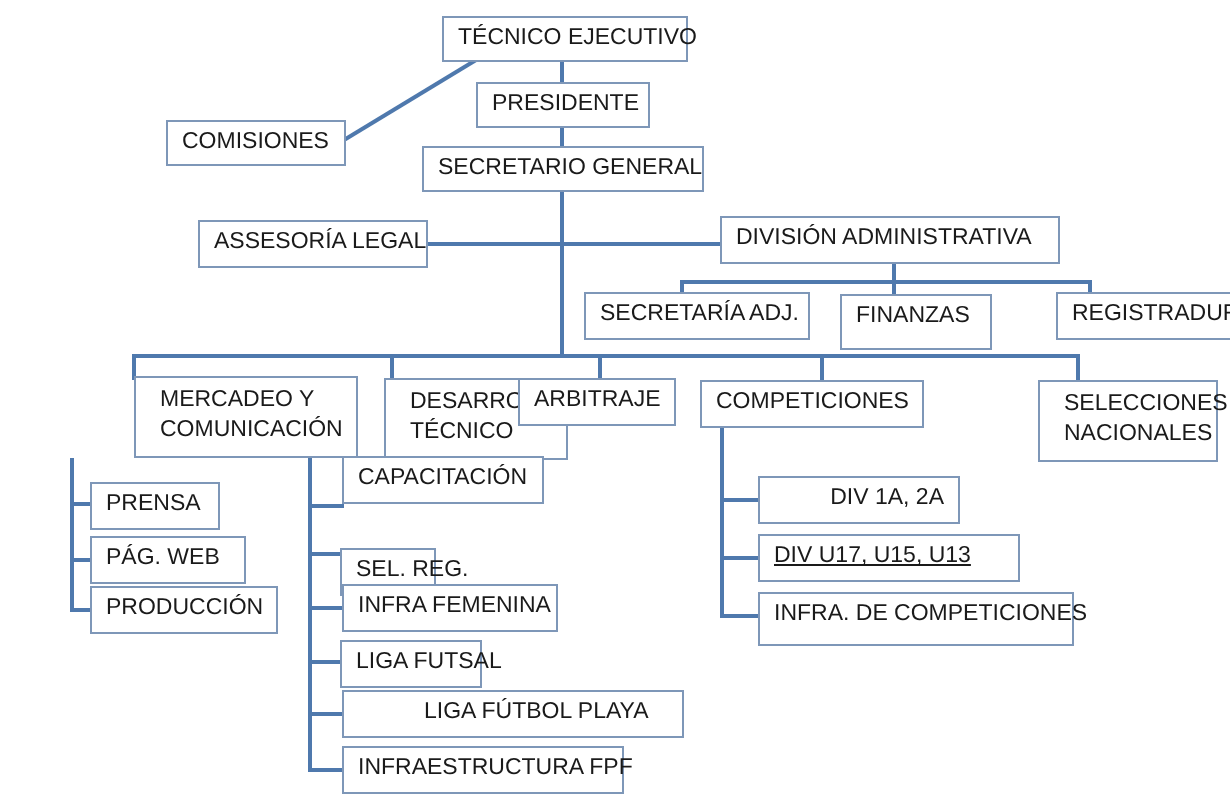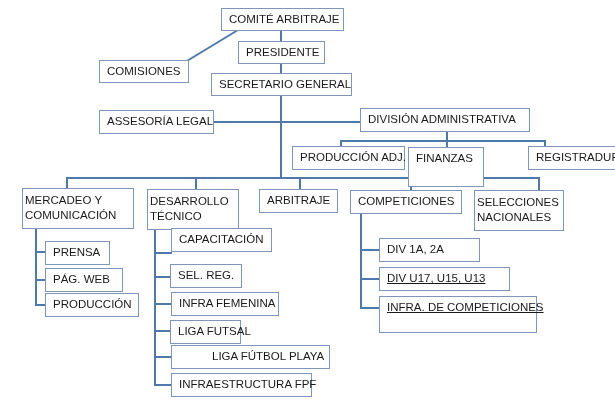--- a/index.html
+++ b/index.html
@@ -2,21 +2,21 @@
 <html><head>
 <meta charset="utf-8">
 <style>
   html, body { margin: 0; padding: 0; background: #ffffff; }
   body { width: 615px; height: 400px; position: relative; overflow: hidden;
          font-family: "Liberation Sans", "DejaVu Sans", sans-serif; }
   #chart { position: absolute; left: 0; top: 0; width: 615px; height: 400px; }
   .box { position: absolute; box-sizing: border-box; background: #ffffff;
          border: 1px solid #7e97b8; color: #1a1a1a; font-size: 11.5px;
          line-height: 14px; padding: 3px 7px; white-space: nowrap; }
-  .box.two { white-space: normal; line-height: 15px; padding: 4px 2px; }
+  .box.two { white-space: normal; line-height: 15px; padding: 4px 12px; margin-left: 45px; }
   svg line, svg polyline { stroke: #4f79ad; stroke-width: 2; fill: none; }
 </style>
 </head>
 <body>
 
 <div id="chart">
   <svg width="615" height="400">
     <line x1="238" y1="30" x2="172" y2="70"></line>
     <line x1="281" y1="30" x2="281" y2="73"></line>
     <line x1="281" y1="94" x2="281" y2="178"></line>
@@ -35,43 +35,43 @@
     <line x1="155" y1="253" x2="172" y2="253"></line>
     <line x1="155" y1="277" x2="172" y2="277"></line>
     <line x1="155" y1="304" x2="172" y2="304"></line>
     <line x1="155" y1="331" x2="172" y2="331"></line>
     <line x1="155" y1="357" x2="172" y2="357"></line>
     <polyline points="361,214 361,308 380,308"></polyline>
     <line x1="361" y1="250" x2="380" y2="250"></line>
     <line x1="361" y1="279" x2="380" y2="279"></line>
   </svg>
 
-  <div class="box" style="left:221px;top:8px;width:123px;height:23px;">COMITÉ ARBITRAJE</div>
-  <div class="box" style="left:99px;top:60px;width:90px;height:23px;">COMISIONES</div>
+  <div class="box" style="left:221px;top:8px;width:123px;height:23px;">TÉCNICO EJECUTIVO</div>
+  <div class="box" style="left:83px;top:60px;width:90px;height:23px;">COMISIONES</div>
   <div class="box" style="left:238px;top:41px;width:87px;height:23px;">PRESIDENTE</div>
   <div class="box" style="left:99px;top:110px;width:115px;height:24px;">ASSESORÍA LEGAL</div>
   <div class="box" style="left:211px;top:73px;width:141px;height:23px;">SECRETARIO GENERAL</div>
   <div class="box" style="left:360px;top:108px;width:170px;height:24px;">DIVISIÓN ADMINISTRATIVA</div>
-  <div class="box" style="left:292px;top:146px;width:113px;height:24px;">PRODUCCIÓN ADJ.</div>
-  <div class="box" style="left:408px;top:147px;width:76px;height:40px;">FINANZAS</div>
+  <div class="box" style="left:292px;top:146px;width:113px;height:24px;">SECRETARÍA ADJ.</div>
+  <div class="box" style="left:420px;top:147px;width:76px;height:28px;">FINANZAS</div>
   <div class="box" style="left:489px;top:146px;width:105px;height:24px;margin-left:39px;">REGISTRADURÍA</div>
 
   <div class="box two" style="left:22px;top:188px;width:112px;height:41px;">MERCADEO Y COMUNICACIÓN</div>
   <div class="box two" style="left:147px;top:189px;width:92px;height:41px;">DESARROLLO TÉCNICO</div>
   <div class="box" style="left:259px;top:189px;width:79px;height:24px;">ARBITRAJE</div>
   <div class="box" style="left:350px;top:190px;width:112px;height:24px;">COMPETICIONES</div>
   <div class="box two" style="left:474px;top:190px;width:90px;height:41px;">SELECCIONES NACIONALES</div>
 
   <div class="box" style="left:45px;top:241px;width:65px;height:24px;">PRENSA</div>
   <div class="box" style="left:45px;top:268px;width:78px;height:24px;">PÁG. WEB</div>
   <div class="box" style="left:45px;top:293px;width:94px;height:24px;">PRODUCCIÓN</div>
 
   <div class="box" style="left:171px;top:228px;width:101px;height:24px;">CAPACITACIÓN</div>
-  <div class="box" style="left:170px;top:264px;width:72px;height:24px;">SEL. REG.</div>
+  <div class="box" style="left:170px;top:274px;width:48px;height:24px;">SEL. REG.</div>
   <div class="box" style="left:171px;top:292px;width:108px;height:24px;">INFRA FEMENINA</div>
   <div class="box" style="left:170px;top:320px;width:71px;height:24px;">LIGA FUTSAL</div>
-  <div class="box" style="left:171px;top:345px;width:159px;height:24px;padding-left:40px;">LIGA FÚTBOL PLAYA</div>
+  <div class="box" style="left:171px;top:345px;width:171px;height:24px;padding-left:40px;">LIGA FÚTBOL PLAYA</div>
   <div class="box" style="left:171px;top:373px;width:141px;height:24px;">INFRAESTRUCTURA FPF</div>
 
-  <div class="box" style="left:379px;top:238px;width:101px;height:24px;">DIV 1A, 2A</div>
+  <div class="box" style="left:379px;top:238px;width:101px;height:24px;text-align:right;">DIV 1A, 2A</div>
   <div class="box" style="left:379px;top:267px;width:131px;height:24px;text-decoration:underline;">DIV U17, U15, U13</div>
-  <div class="box" style="left:379px;top:296px;width:158px;height:37px;text-decoration:underline;">INFRA. DE COMPETICIONES</div>
+  <div class="box" style="left:379px;top:296px;width:158px;height:27px;">INFRA. DE COMPETICIONES</div>
 </div>
 
 </body></html>

